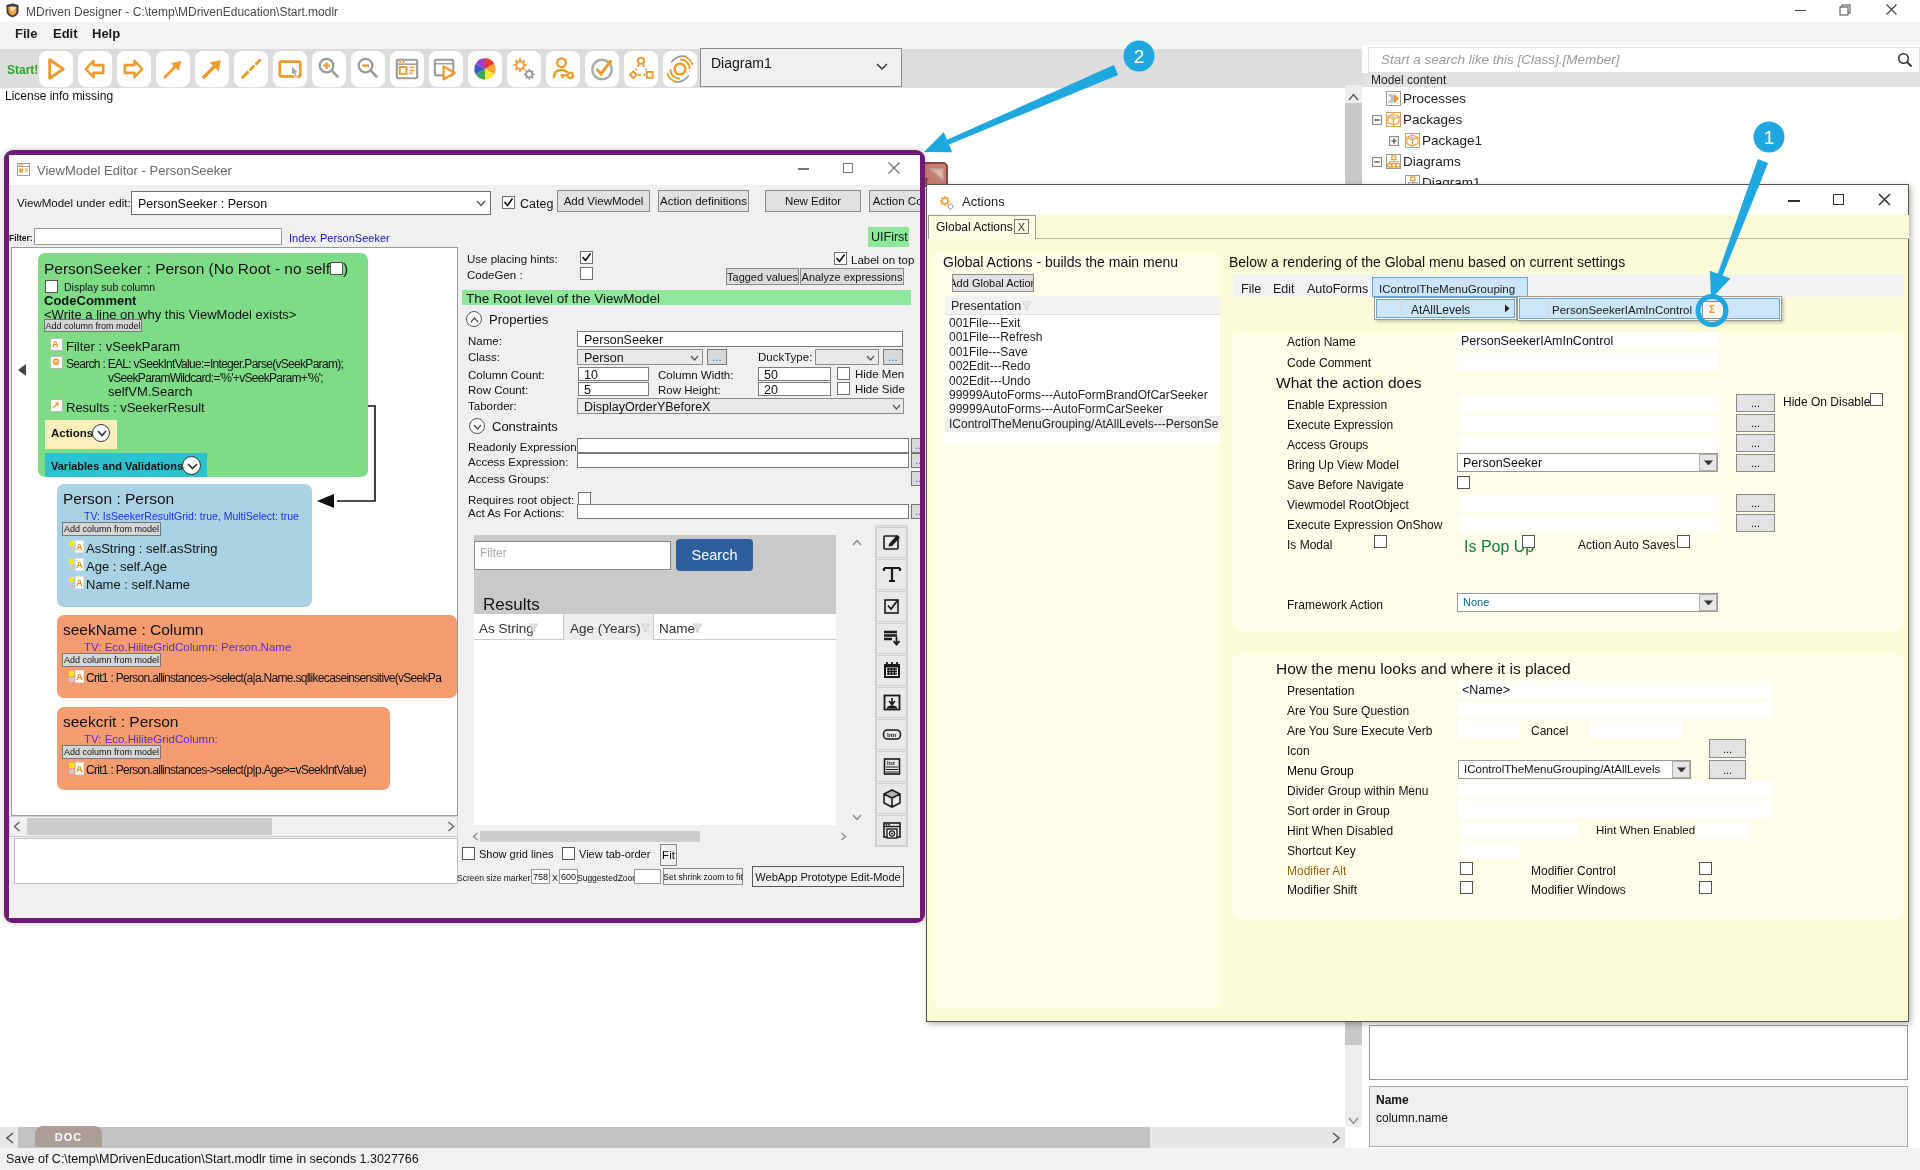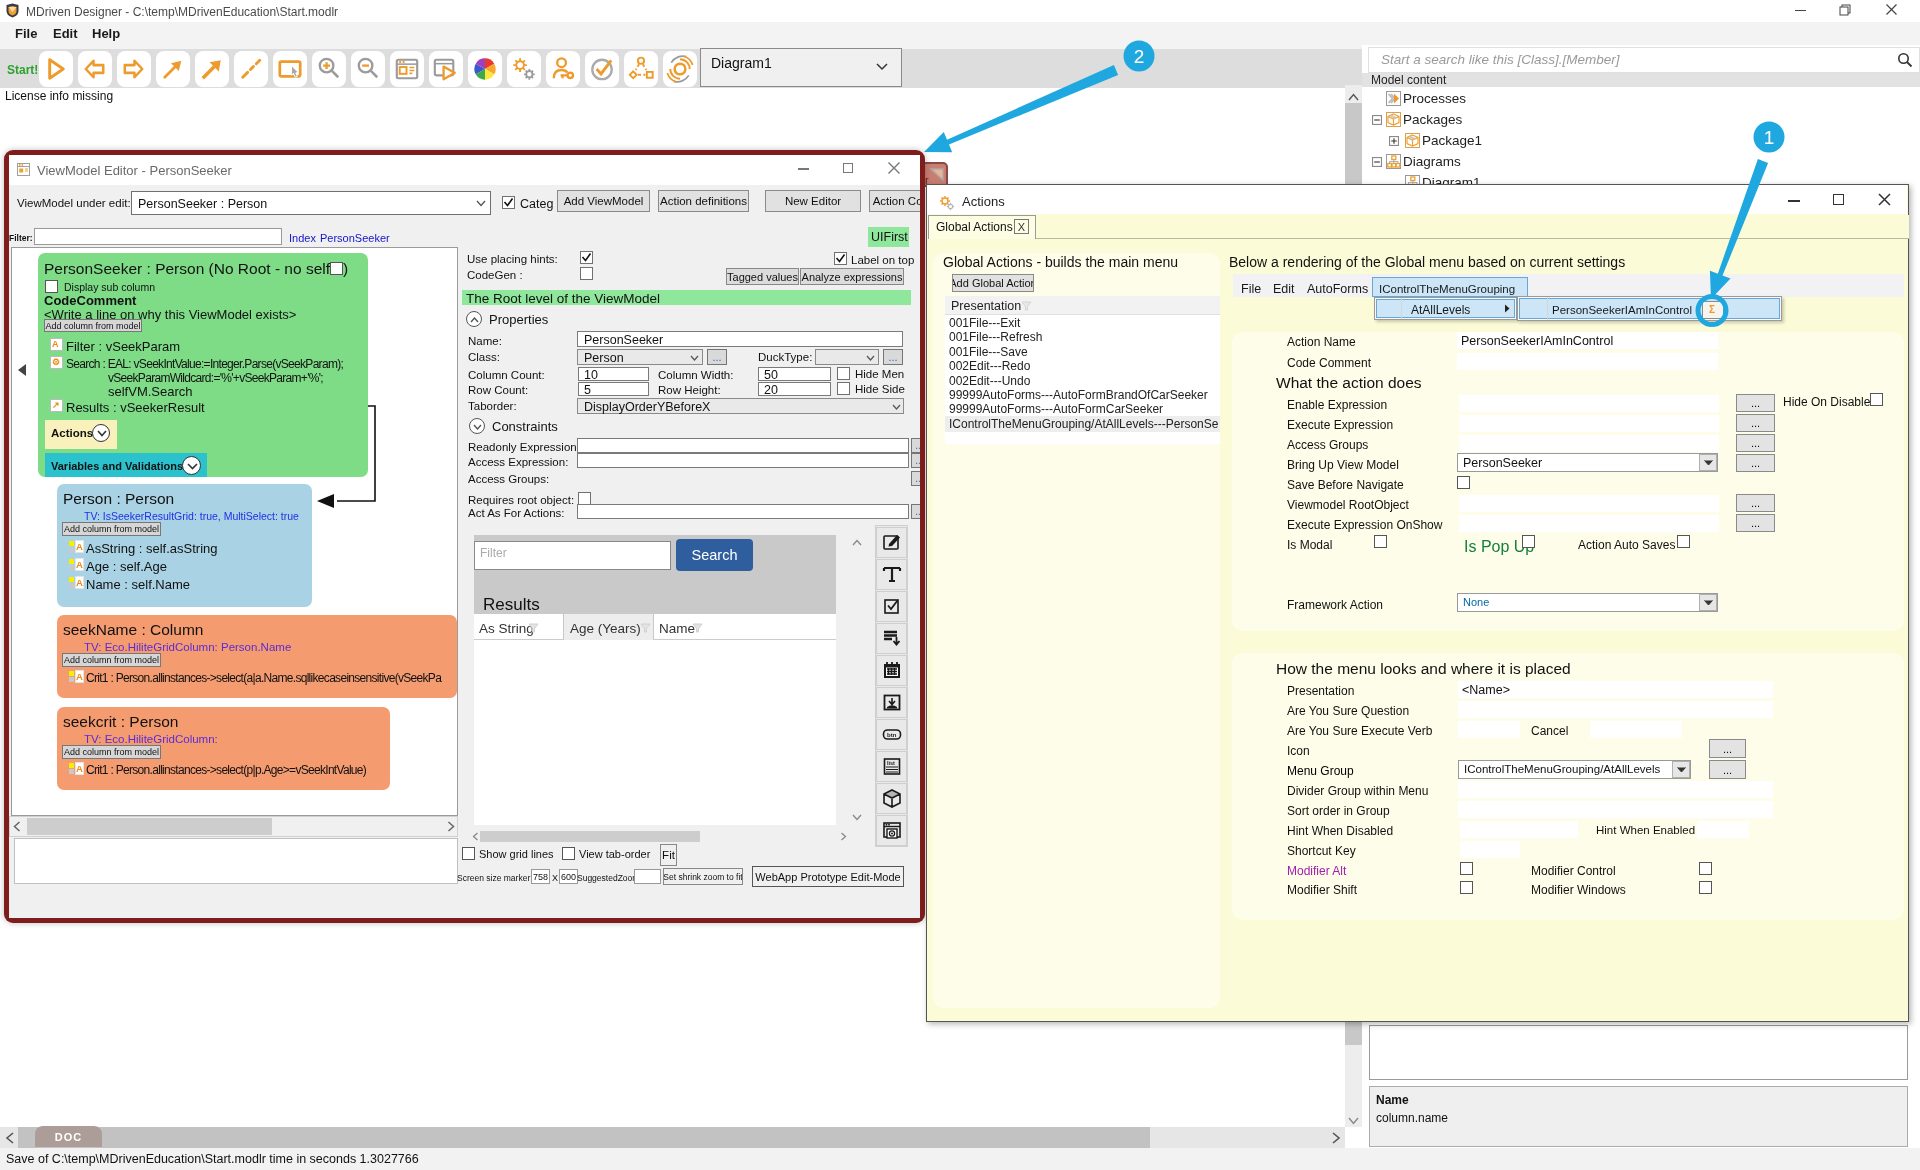--- a/index.html
+++ b/index.html
@@ -276,21 +276,21 @@
   <div class="lbl" style="left:1376px;top:1111px;font-size:12px;color:#111">column.name</div>
 </div>
 
 <div class="abs" style="left:919px;top:162px;width:29px;height:25px;background:#C87E72;border:2px solid #8C4646;border-radius:5px 5px 0 0">
   <svg class="abs" style="left:9px;top:4px" width="14" height="13" viewBox="0 0 14 13">
         <path d="M1 1 L13 1 L13 12 Z" fill="#EDB293" stroke="#ABABAB" stroke-width="1.3"></path>
       </svg>
   <div class="lbl" style="left:-2px;top:10px;font-size:11px;color:#6B1A10">ar</div>
 </div>
 
-<div class="abs" id="vmwin" style="left:4px;top:150px;width:921px;height:773px;background:#7f1d1d;border-radius:9px;box-shadow:0 0 6px rgba(0,0,0,.25)">
+<div class="abs" id="vmwin" style="left:4px;top:150px;width:921px;height:773px;background:#701a75;border-radius:9px;box-shadow:0 0 6px rgba(0,0,0,.25)">
  <div class="abs" style="left:5px;top:5px;width:911px;height:763px;background:#F0F0F0;overflow:hidden" id="vmc">
 <div class="abs" style="left:0px;top:0px;width:911px;height:30px;background:#fff"></div>
    <svg class="abs" style="left:8px;top:8px" width="13" height="13" viewBox="0 0 13 13">
           <rect x="0.5" y="0.5" width="12" height="12" fill="#fff" stroke="#A0A0A0"></rect>
           <path d="M1 3.5 L12 3.5" stroke="#A0A0A0"></path>
           <rect x="2.2" y="5.5" width="4" height="4" fill="#F0A030"></rect>
           <path d="M8 6 L11 6 M8 8 L11 8" stroke="#F0A030" stroke-width="1.2"></path>
           <circle cx="2.8" cy="2" r="0.9" fill="#F0A030"></circle>
           <circle cx="5.3" cy="2" r="0.9" fill="#F0A030"></circle>
         </svg>
@@ -735,21 +735,21 @@
    <div class="lbl" style="left:360px;top:599px;font-size:12px;color:#111">Divider Group within Menu</div>
    <div class="abs" style="left:531px;top:596px;width:315px;height:17px;background:#fff"></div>
    <div class="lbl" style="left:360px;top:619px;font-size:12px;color:#111">Sort order in Group</div>
    <div class="abs" style="left:531px;top:616px;width:315px;height:17px;background:#fff"></div>
    <div class="lbl" style="left:360px;top:639px;font-size:12px;color:#111">Hint When Disabled</div>
    <div class="abs" style="left:533px;top:636px;width:118px;height:17px;background:#fff"></div>
    <div class="lbl" style="left:669px;top:639px;font-size:11.5px;color:#111">Hint When Enabled</div>
    <div class="abs" style="left:770px;top:636px;width:52px;height:17px;background:#fff"></div>
    <div class="lbl" style="left:360px;top:659px;font-size:12px;color:#111">Shortcut Key</div>
    <div class="abs" style="left:533px;top:656px;width:60px;height:17px;background:#fff"></div>
-   <div class="lbl" style="left:360px;top:679px;font-size:12px;color:#a21caf">Modifier Alt</div>
+   <div class="lbl" style="left:360px;top:679px;font-size:12px;color:#a16207">Modifier Alt</div>
    <div class="cb" style="left:533px;top:677px;border-color:#555"></div>
    <div class="lbl" style="left:604px;top:679px;font-size:12px;color:#111">Modifier Control</div>
    <div class="cb" style="left:772px;top:677px;border-color:#555"></div>
    <div class="lbl" style="left:360px;top:698px;font-size:12px;color:#111">Modifier Shift</div>
    <div class="cb" style="left:533px;top:696px;border-color:#555"></div>
    <div class="lbl" style="left:604px;top:698px;font-size:12px;color:#111">Modifier Windows</div>
    <div class="cb" style="left:772px;top:696px;border-color:#555"></div>
 
 </div>
 

